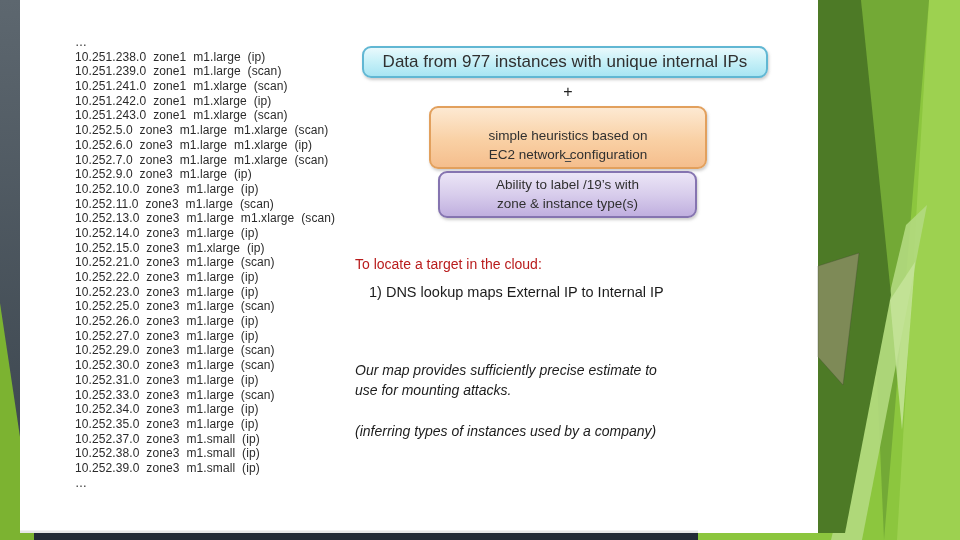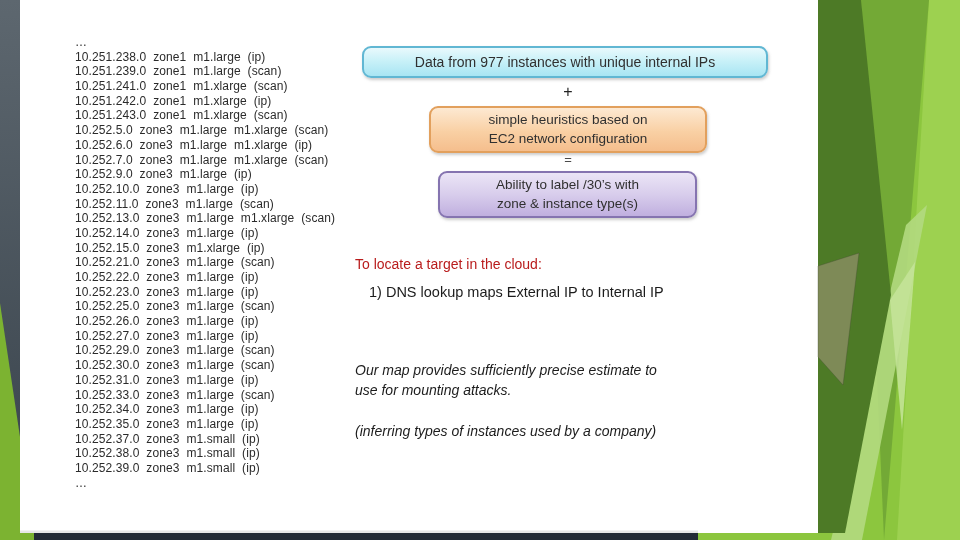--- a/index.html
+++ b/index.html
@@ -19,27 +19,27 @@
   .ip-row{height:14.7px;}
 
   .box{
     position:absolute;z-index:2;text-align:center;color:#303030;
     border-radius:9px;box-shadow:1px 2px 3px rgba(110,110,110,.35);
   }
   .box-cyan{
     left:362px;top:46px;width:402px;height:28px;
     border:2px solid #61b7d3;
     background:linear-gradient(180deg,#e9f9fc 0%,#c9f1f8 45%,#a8e5f3 100%);
-    font-size:14px;line-height:28px;
+    font-size:17px;line-height:28px;
   }
   .box-orange{
     left:429px;top:106px;width:274px;height:41px;
     border:2px solid #e2a05d;
     background:linear-gradient(180deg,#fde9d2 0%,#f9d0a4 55%,#f5be8d 100%);
-    font-size:13.5px;line-height:19px;padding-top:2px;
+    font-size:13.5px;line-height:19px;padding-top:18px;
   }
   .box-purple{
     left:438px;top:171px;width:255px;height:41px;
     border:2px solid #8574b0;
     background:linear-gradient(180deg,#ebe5f6 0%,#d8cdec 50%,#c0afdf 100%);
     font-size:13.5px;line-height:19px;padding-top:2px;
   }
   .op{position:absolute;z-index:2;left:518px;width:100px;text-align:center;color:#222;}
   .op-plus{top:83px;font-size:16px;}
   .op-equals{top:152px;font-size:13px;color:#4a4a4a;}
@@ -85,21 +85,21 @@
   <div class="op op-plus">+</div>
 
   <div class="box box-orange">
     <div>simple heuristics based on</div>
     <div>EC2 network configuration</div>
   </div>
 
   <div class="op op-equals">=</div>
 
   <div class="box box-purple">
-    <div>Ability to label /30’s with</div>
+    <div>Ability to label /19’s with</div>
     <div>zone &amp; instance type(s)</div>
   </div>
 
   <div class="locate-heading">To locate a target in the cloud:</div>
   <div class="step step-1">1) DNS lookup maps External IP to Internal IP</div>
 
   <div class="note note-1">
     <div>Our map provides sufficiently precise estimate to</div>
     <div>use for mounting attacks.</div>
   </div>

